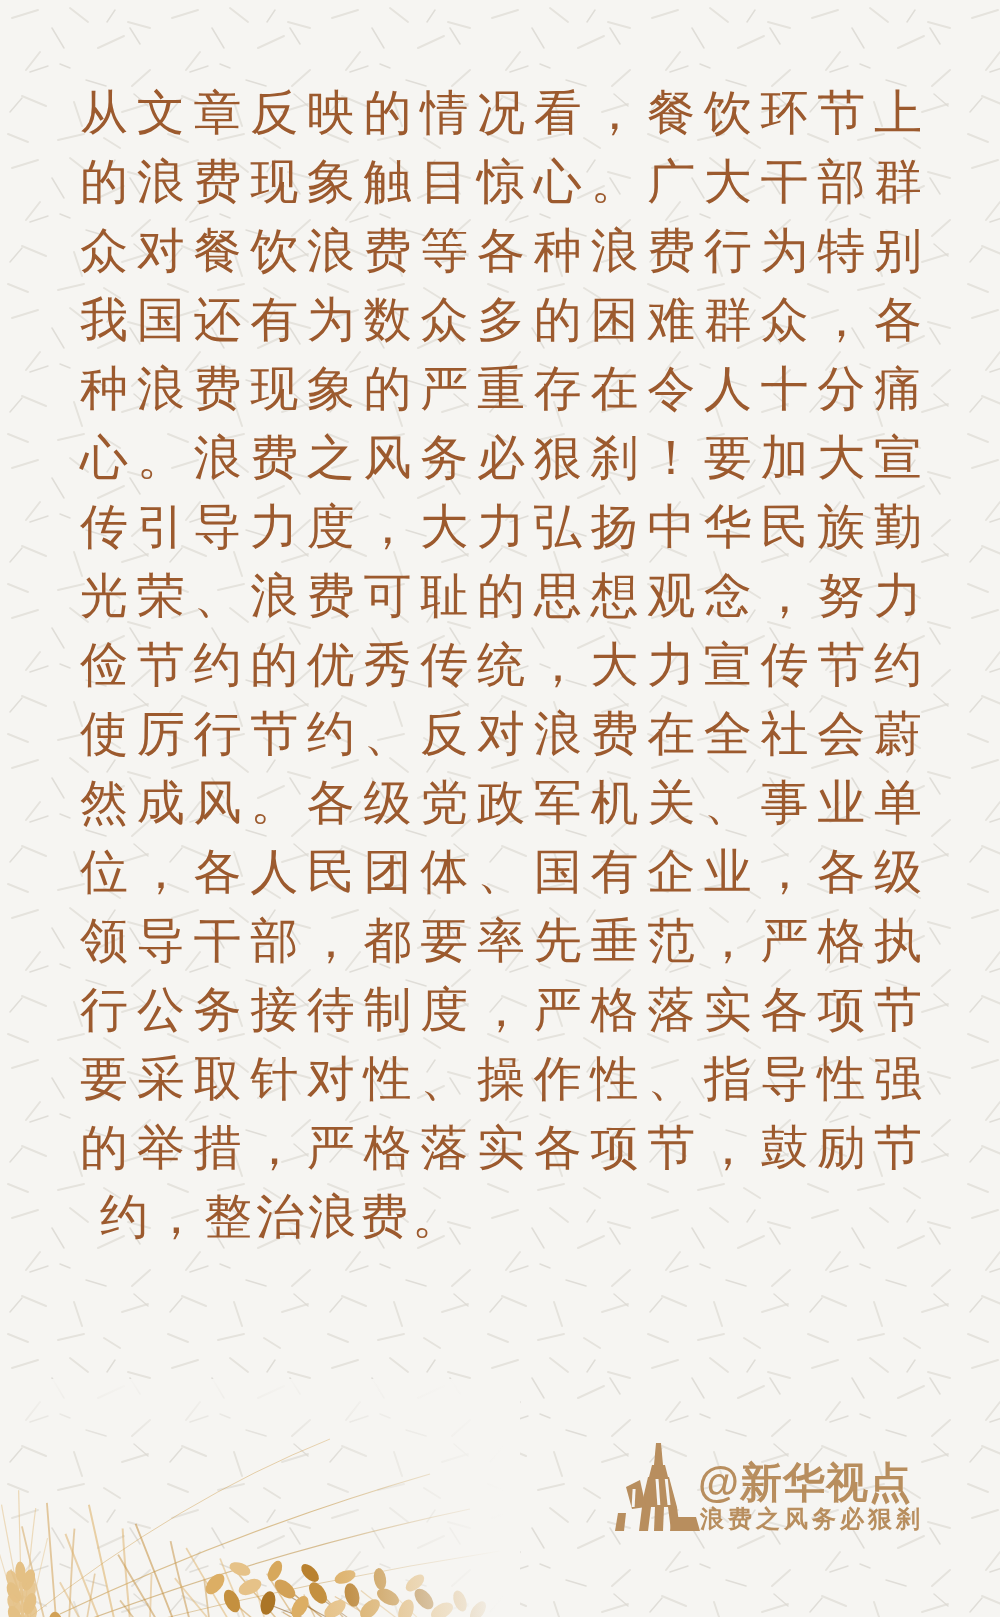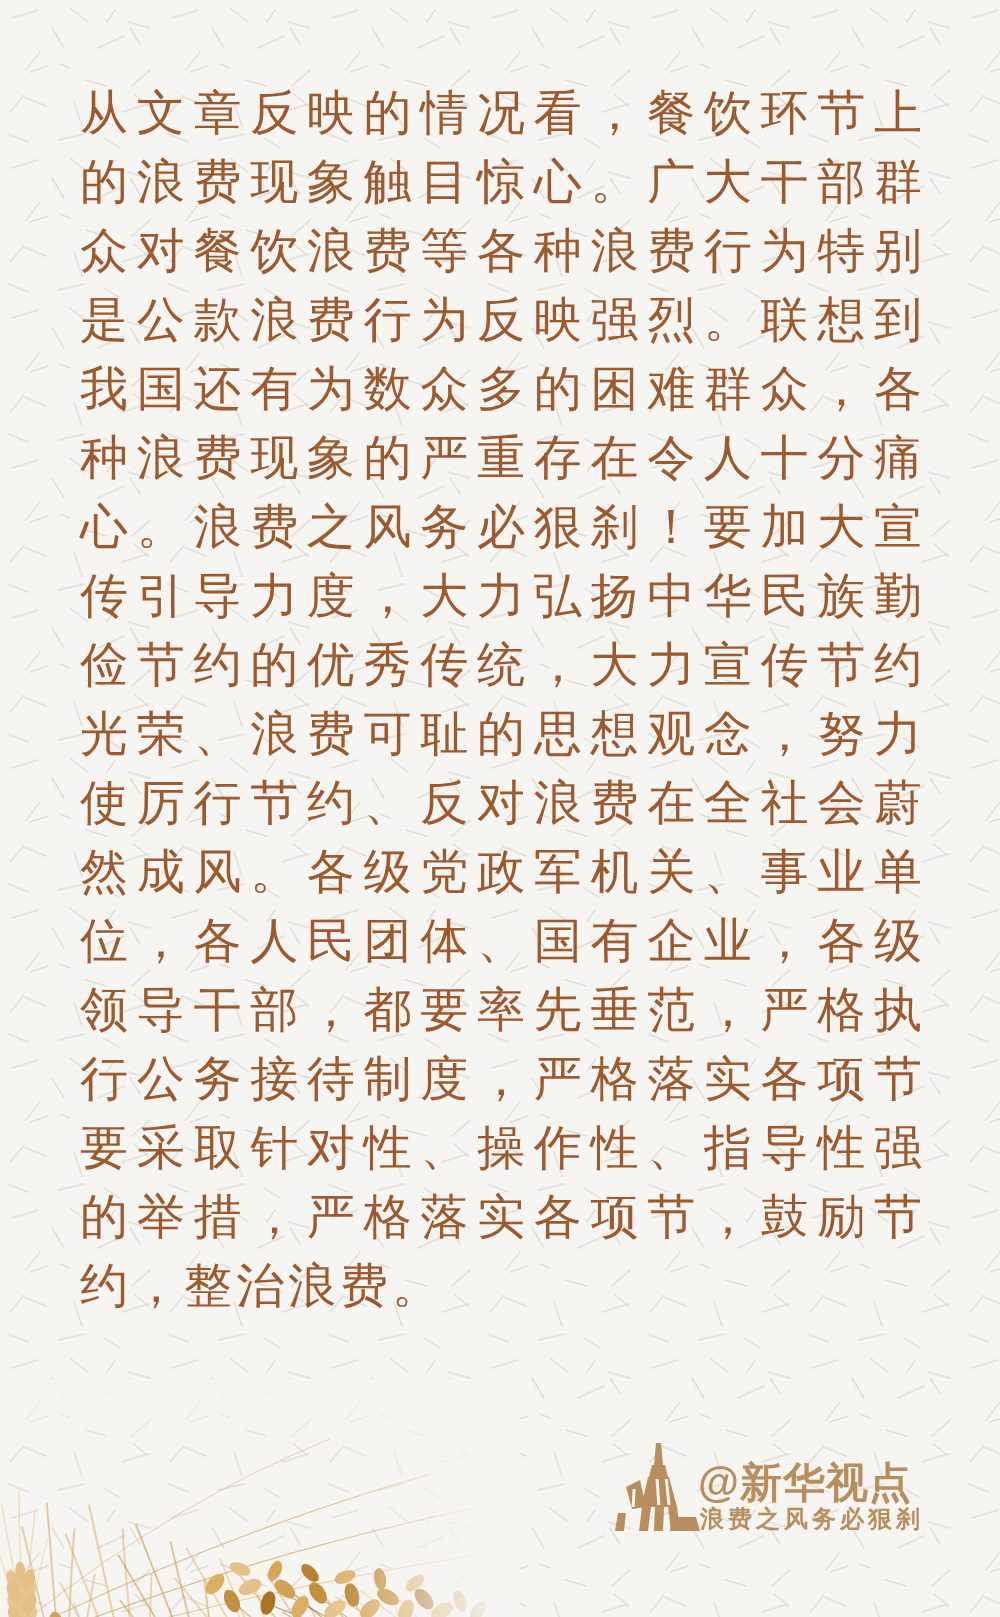--- a/index.html
+++ b/index.html
@@ -30,20 +30,21 @@
   }
   .text-line {
     height: 69px;
     text-align: justify;
     text-align-last: justify;
     white-space: nowrap;
   }
   .text-line.last {
     text-align-last: left;
     letter-spacing: 4px;
+    margin-left: 20px;
   }
   .wheat {
     position: absolute; left: 0; bottom: 0;
     pointer-events: none;
   }
   .footer-logo {
     position: absolute; left: 612px; top: 1441px;
     width: 330px; height: 110px;
     color: #b88e5e;
   }
@@ -101,27 +102,26 @@
         </g>
       </pattern>
     </defs>
     <rect width="1000" height="1617" fill="url(#fiber)" opacity="0.8"></rect>
   </svg>
 
   <div class="article">
       <div class="text-line">从文章反映的情况看，餐饮环节上</div>
       <div class="text-line">的浪费现象触目惊心。广大干部群</div>
       <div class="text-line">众对餐饮浪费等各种浪费行为特别</div>
-      <div class="text-line">是公款浪费行为反映强烈。联想到</div>
       <div class="text-line">我国还有为数众多的困难群众，各</div>
       <div class="text-line">种浪费现象的严重存在令人十分痛</div>
       <div class="text-line">心。浪费之风务必狠刹！要加大宣</div>
       <div class="text-line">传引导力度，大力弘扬中华民族勤</div>
+      <div class="text-line">光荣、浪费可耻的思想观念，努力</div>
       <div class="text-line">俭节约的优秀传统，大力宣传节约</div>
-      <div class="text-line">光荣、浪费可耻的思想观念，努力</div>
       <div class="text-line">使厉行节约、反对浪费在全社会蔚</div>
       <div class="text-line">然成风。各级党政军机关、事业单</div>
       <div class="text-line">位，各人民团体、国有企业，各级</div>
       <div class="text-line">领导干部，都要率先垂范，严格执</div>
       <div class="text-line">行公务接待制度，严格落实各项节</div>
       <div class="text-line">要采取针对性、操作性、指导性强</div>
       <div class="text-line">的举措，严格落实各项节，鼓励节</div>
       <div class="text-line last">约，整治浪费。</div>
     </div>
 

